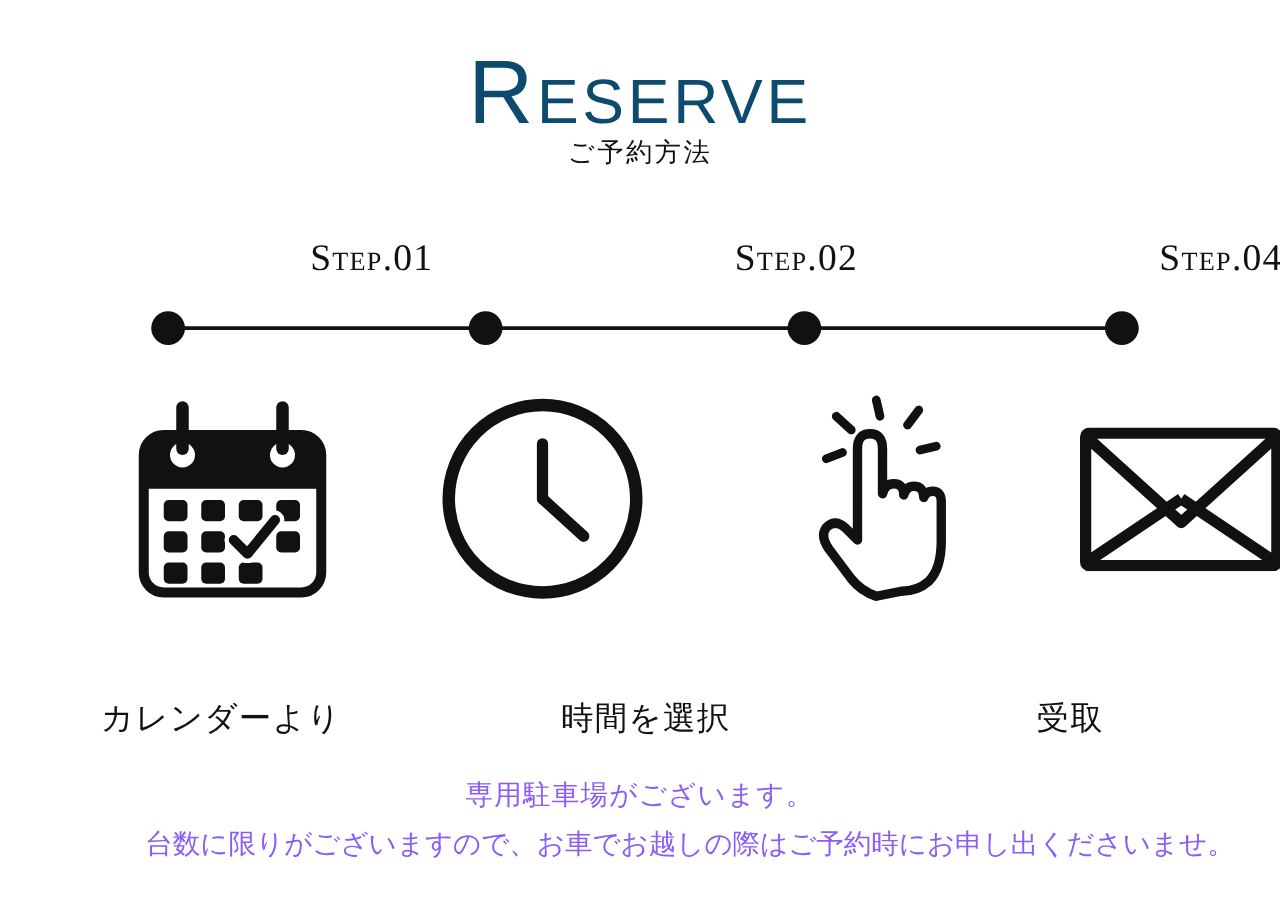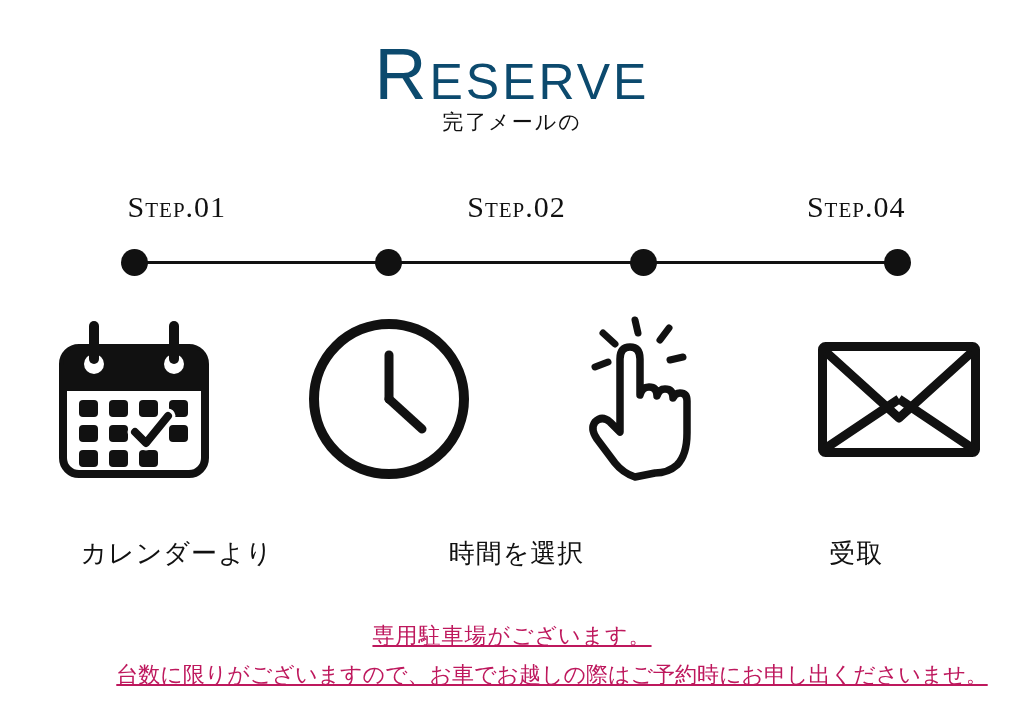--- a/index.html
+++ b/index.html
@@ -14,52 +14,52 @@
     text-align:center; font-size:72px; font-weight:500;
     font-variant:small-caps; letter-spacing:3px; color:#0c4a6e;margin-top:11px;
   }
   .subtitle {
     position:absolute; top:108px; left:0; width:100%;
     text-align:center; font-size:21px; letter-spacing:2px; color:#111;
   }
   .row {
     position:absolute; left:7px; width:1019px; display:flex;
   }
-  .row > div { flex:1 1 0; display:flex; align-items:center; justify-content:center; }
+  .row > div { flex:1 1 0; display:flex; align-items:center; justify-content:flex-end; }
   .steps-labels { top:186px; height:42px; }
   .step-label {
     font-family:"Liberation Serif", serif; font-variant:small-caps;
     font-size:30px; letter-spacing:1px; color:#111;
   }
   .timeline-line {
     position:absolute; top:261px; left:134px; width:764px; height:3px; background:#111;
   }
   .dot {
     position:absolute; top:249px; width:27px; height:27px; border-radius:50%; background:#111;
   }
   .dot-1{left:121px;} .dot-2{left:375px;} .dot-3{left:630px;} .dot-4{left:884px;}
   .icons-row { top:314px; height:170px; }
   .captions-row { top:514px; height:78px; }
   .caption {
     display:flex; flex-direction:column; align-items:center; justify-content:center;
     font-size:26px; line-height:35px; letter-spacing:1px; text-align:center; color:#111;
   }
   .caption span:empty { display:none; }
-  .footer-line { position:absolute; left:0; width:100%; text-align:center; color:#be185d;text-decoration:underline; }
+  .footer-line { position:absolute; left:0; width:100%; text-align:center; color:#8b5cf6; }
   .footer-1 { top:621px; font-size:22px; letter-spacing:1px; }
   .footer-2 { top:660px; font-size:22px; letter-spacing:0px;margin-left:40px; }
   svg { display:block; }
 </style>
 </head>
 <body>
 
 <div class="page">
 
   <div class="title">Reserve</div>
-  <div class="subtitle">完了メールの</div>
+  <div class="subtitle">ご予約方法</div>
 
   <div class="row steps-labels">
     <div>
         <span class="step-label">Step.01</span>
       </div>
     <div>
         <span class="step-label">Step.02</span>
       </div>
     <div>
         <span class="step-label">Step.04</span>

